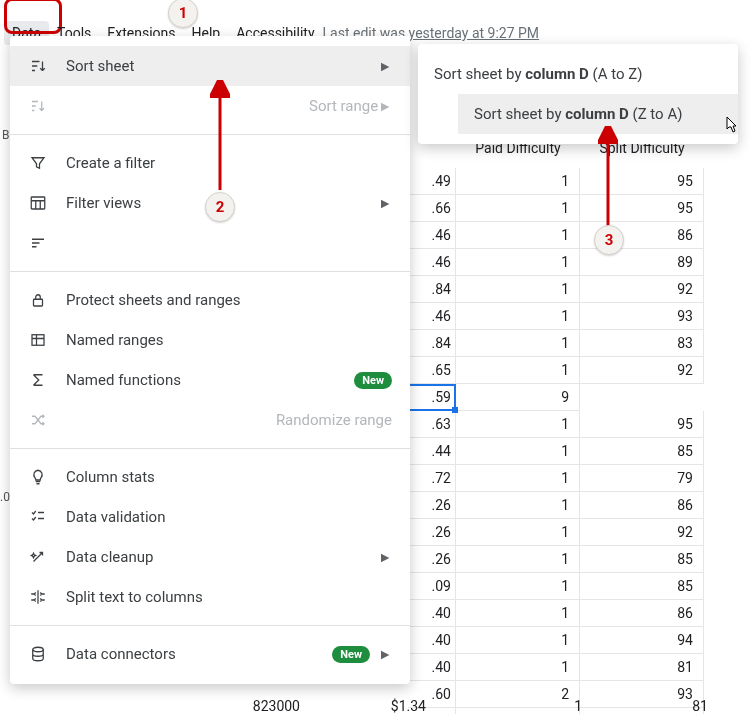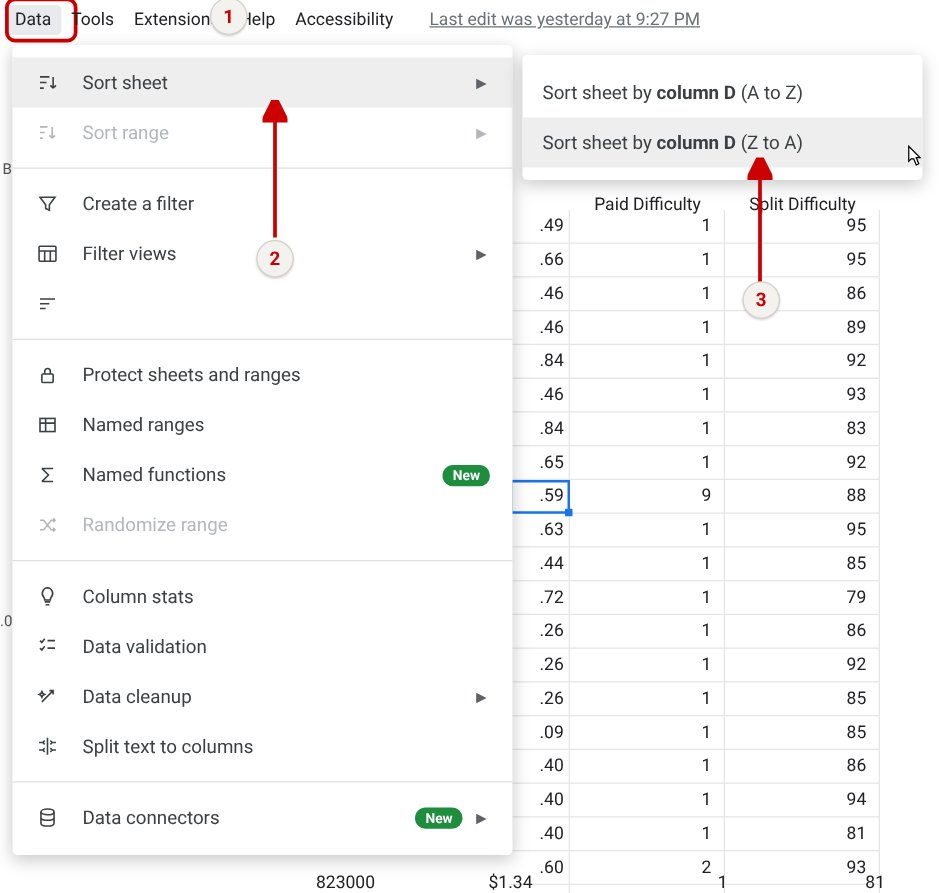--- a/index.html
+++ b/index.html
@@ -10,36 +10,36 @@
   color: #3c4043;
   background: #fff;
   width: 751px;
   height: 714px;
   overflow: hidden;
 }
 .menubar {
   display: flex;
   align-items: center;
   height: 32px;
-  padding: 0 4px;
+  padding: 17px 4px;
   border-bottom: 1px solid transparent;
   position: relative;
 }
 .menubar .menu-item {
   padding: 4px 8px;
   border-radius: 4px;
   color: #202124;
   cursor: pointer;
   position: relative;
 }
 .menubar .menu-item.active {
   background: #e8eaed;
 }
 .last-edit {
-  margin-left: 21px;
+  margin-left: 0;
   color: #6a7176;
   text-decoration: underline;
   font-size: 14px;
 }
 .callout-red {
   position: absolute;
   border: 3px solid #c00;
   border-radius: 8px;
   pointer-events: none;
 }
@@ -76,20 +76,21 @@
   padding: 10px 18px;
   color: #3c4043;
   cursor: pointer;
   position: relative;
 }
 .dd-item.highlight {
   background: #eeeeee;
 }
 .dd-item.disabled {
   color: #b3b7bb;
+  text-align: right;
 }
 .dd-item .icon {
   width: 20px;
   height: 20px;
   margin-right: 18px;
   display: inline-flex;
   align-items: center;
   justify-content: center;
 }
 .dd-item .label {
@@ -128,39 +129,39 @@
 .submenu .sub-item {
   display: flex;
   align-items: flex-start;
   padding: 11px 16px;
   font-size: 15px;
   color: #3c4043;
   cursor: pointer;
 }
 .submenu .sub-item.hover {
   background: #eeeeee;
+  margin-left: 40px;
 }
 .cursor-icon {
   position: absolute;
   font-size: 18px;
   color: #202124;
   z-index: 40;
 }
 .sheet-area {
   position: absolute;
   top: 140px;
   left: 0;
   right: 0;
 }
 .sheet-header {
   display: flex;
   position: absolute;
   top: 0;
   left: 408px;
-  margin-top: 16px;
 }
 .sheet-header .col {
   width: 124px;
   text-align: center;
   font-size: 14px;
   color: #202124;
   padding-bottom: 4px;
 }
 .sheet-rows {
   position: absolute;
@@ -482,21 +483,20 @@
         <div class="cell">83</div>
       </div>
       <div class="row">
         <div class="valcell">.65</div>
         <div class="cell">1</div>
         <div class="cell">92</div>
       </div>
       <div class="row">
         <div class="valcell selected">.59</div>
         <div class="cell">9</div>
-        <div class="cell">88</div>
       </div>
       <div class="row">
         <div class="valcell">.63</div>
         <div class="cell">1</div>
         <div class="cell">95</div>
       </div>
       <div class="row">
         <div class="valcell">.44</div>
         <div class="cell">1</div>
         <div class="cell">85</div>

